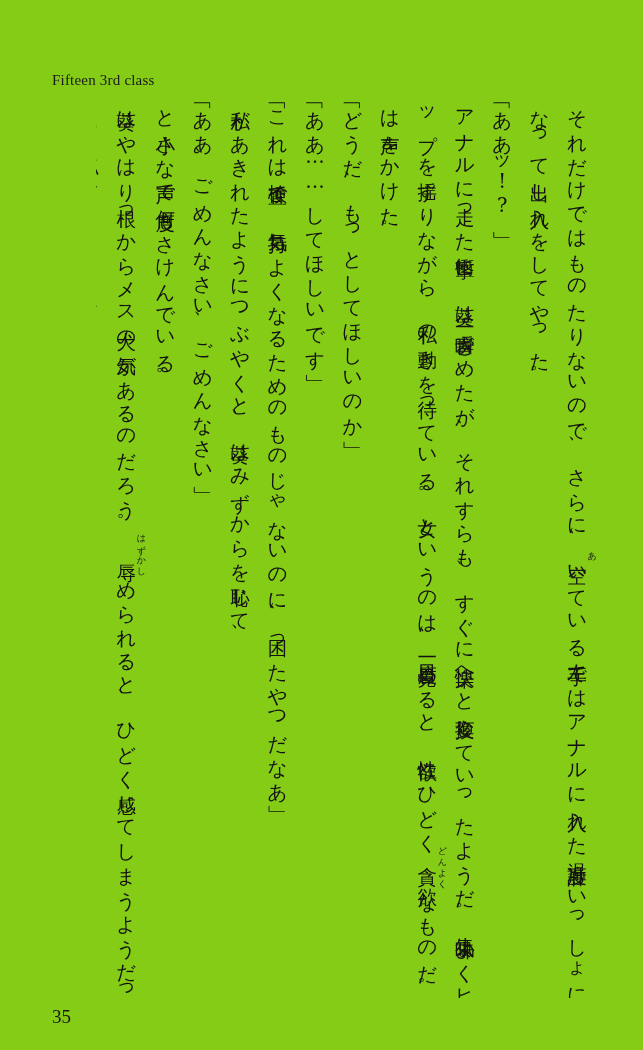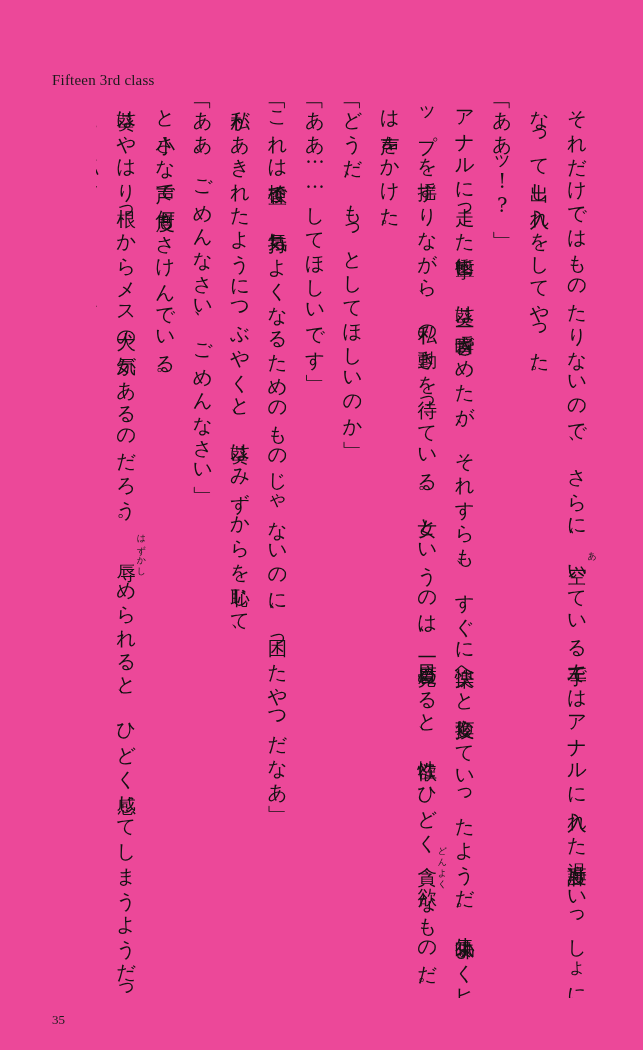--- a/index.html
+++ b/index.html
@@ -12,42 +12,42 @@
     height: 1050px;
     position: relative;
     font-family: "Liberation Serif", "DejaVu Serif", serif;
     color: #111111;
     overflow: hidden;
   }
 
   .page {
     position: absolute;
     inset: 0;
-    background: #ec4899;
+    background: #84cc16;
   }
 
   
   .running-head {
     position: absolute;
     top: 72px;
     left: 52px;
     font-family: "Liberation Serif", "DejaVu Serif", serif;
     font-size: 15px;
     letter-spacing: 0.2px;
     color: #1a1a1a;
     white-space: nowrap;
   }
 
   
   .folio {
     position: absolute;
     left: 52px;
     bottom: 22px;
     font-family: "Liberation Serif", "DejaVu Serif", serif;
-    font-size: 13px;
+    font-size: 19px;
     color: #1a1a1a;
   }
 
   
   .vtext {
     position: absolute;
     top: 96px;
     right: 46px;
     left: 96px;
     bottom: 52px;

